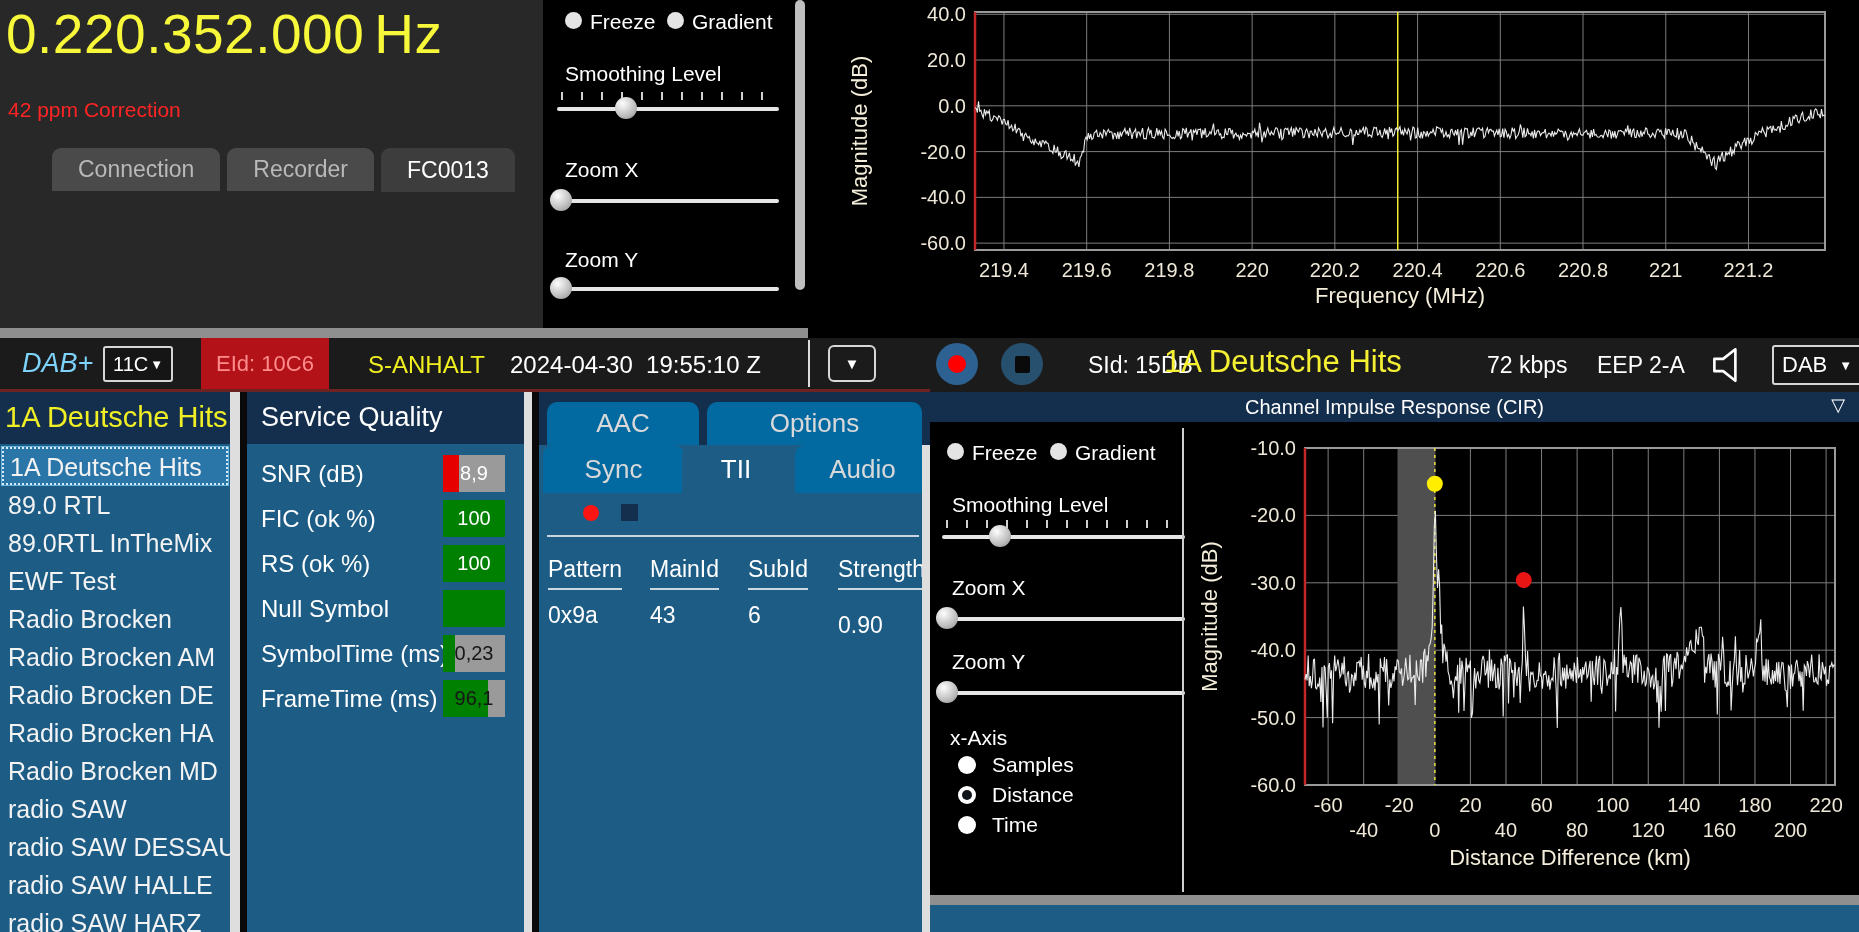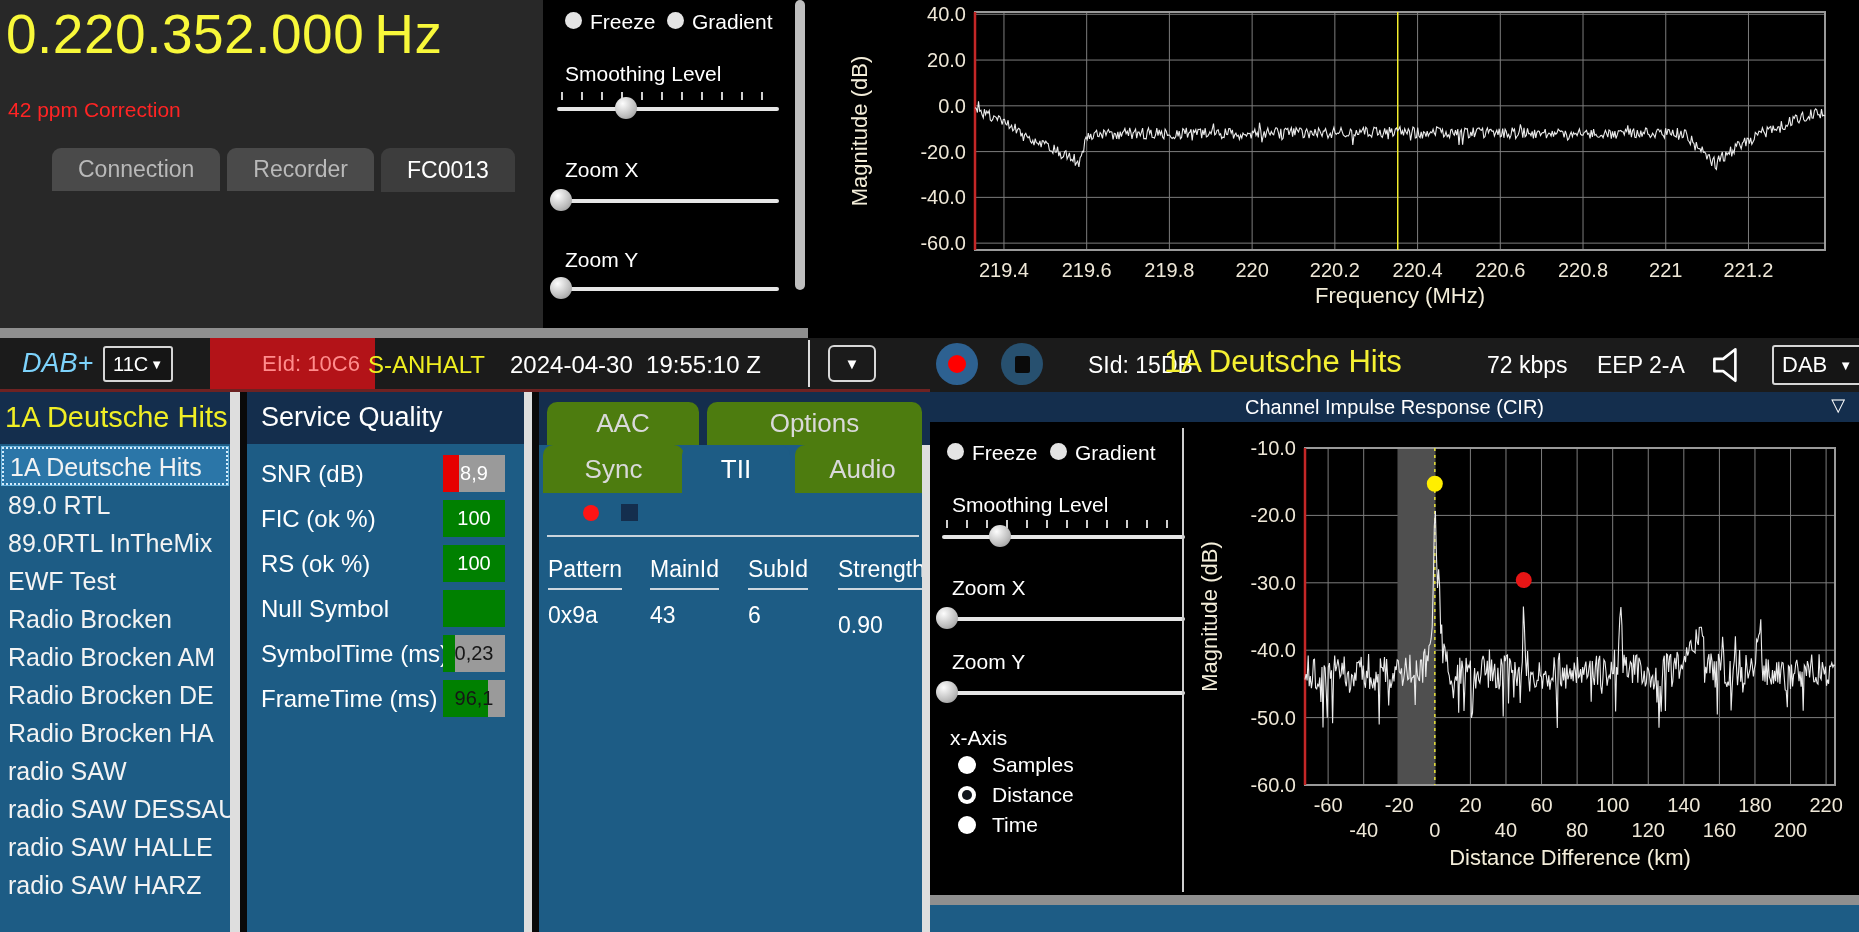--- a/index.html
+++ b/index.html
@@ -61,21 +61,21 @@
   .station-item.sel{height:40px;line-height:40px;background:#2b76a8;border:1px solid #69b4dd;
                 outline:2px dotted #d6ecfb;outline-offset:-3px;box-sizing:border-box;margin:2px 1px 0 1px;}
   .scrollstrip{background:#dedede;}
   .darkgap{background:#0a0a0a;}
 
   .sq-label{color:#fff;font-size:24px;line-height:38px;}
   .sq-bar{display:flex;overflow:hidden;}
   .sq-bar .seg{height:100%;}
   .sq-bar .val{position:absolute;inset:0;display:flex;align-items:center;justify-content:center;font-size:20px;}
 
-  .graytab{background:#4d7c0f;color:#d9d9d9;font-size:26px;border-radius:10px 10px 0 0;
+  .graytab{background:#0369a1;color:#d9d9d9;font-size:26px;border-radius:10px 10px 0 0;
            display:flex;align-items:center;justify-content:center;}
   .graytab.activeblue{background:#1d5c85;color:#fff;}
   .tii-rule{background:#c9d4dc;}
   .tii-h{color:#fff;font-size:23px;border-bottom:2px solid #cdd7df;padding-bottom:5px;}
   .tii-v{color:#fff;font-size:23px;}
 
   .cir-title-text{color:#fff;font-size:20px;text-align:center;line-height:30px;}
   .tri{color:#fff;font-size:18px;}
   svg text{font-family:"Liberation Sans",sans-serif;}
 </style>
@@ -160,21 +160,21 @@
       <text x="595" y="303" text-anchor="middle" fill="#f3edd9" font-size="22">Frequency (MHz)</text>
       <text x="62" y="131" text-anchor="middle" fill="#f3edd9" font-size="22" transform="rotate(-90 62 131)">Magnitude (dB)</text>
     </svg>
 
   <div class="a dabbar">
     <div class="a dab-mode">DAB+</div>
     <div class="a combo" style="left:103px;top:8px;width:70px;height:36px;font-size:20px;">
       <span>11C</span>
       <span class="arr">▼</span>
     </div>
-    <div class="a eidblock" style="left:210px;top:0;width:128px;height:51px;padding-left:37px;">EId: 10C6</div>
+    <div class="a eidblock" style="left:201px;top:0;width:128px;height:51px;">EId: 10C6</div>
     <div class="a barline" style="left:0;top:51px;width:930px;height:3px;"></div>
     <div class="a" style="left:368px;top:13px;font-size:24px;color:#f0ef20;">S-ANHALT</div>
     <div class="a ws" style="left:510px;top:13px;font-size:24px;color:#fff;">2024-04-30  19:55:10 Z</div>
     <div class="a" style="left:808px;top:2px;width:2px;height:47px;background:#dcdcdc;"></div>
     <div class="a roundbtn" style="left:828px;top:7px;width:48px;height:37px;">
       <span style="color:#fff;font-size:15px;">▼</span>
     </div>
     <div class="a circbtn" style="left:936px;top:5px;width:42px;height:42px;background:#2d6191;">
       <div style="width:18px;height:18px;border-radius:50%;background:#ff0000;"></div>
     </div>
@@ -200,20 +200,21 @@
     </div>
     <div class="a bluepanel" id="station-list" style="left:0;top:52px;width:230px;height:488px;overflow:hidden;">
         <div class="station-item sel">1A Deutsche Hits</div>
         <div class="station-item">89.0 RTL</div>
         <div class="station-item">89.0RTL InTheMix</div>
         <div class="station-item">EWF Test</div>
         <div class="station-item">Radio Brocken</div>
         <div class="station-item">Radio Brocken AM</div>
         <div class="station-item">Radio Brocken DE</div>
         <div class="station-item">Radio Brocken HA</div>
+        <div class="station-item">Radio Brocken MD</div>
         <div class="station-item">radio SAW</div>
         <div class="station-item">radio SAW DESSAU</div>
         <div class="station-item">radio SAW HALLE</div>
         <div class="station-item">radio SAW HARZ</div>
       </div>
   </div>
   <div class="a scrollstrip" style="left:230px;top:392px;width:10px;height:540px;"></div>
   <div class="a darkgap" style="left:240px;top:392px;width:7px;height:540px;"></div>
 
   <div class="a" style="left:247px;top:392px;width:277px;height:540px;">

